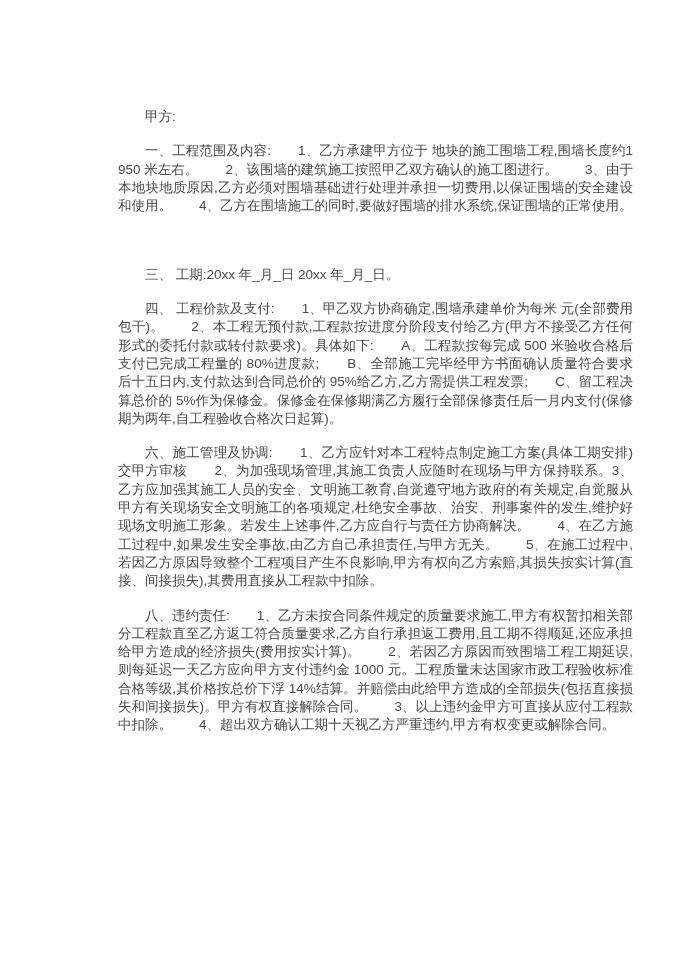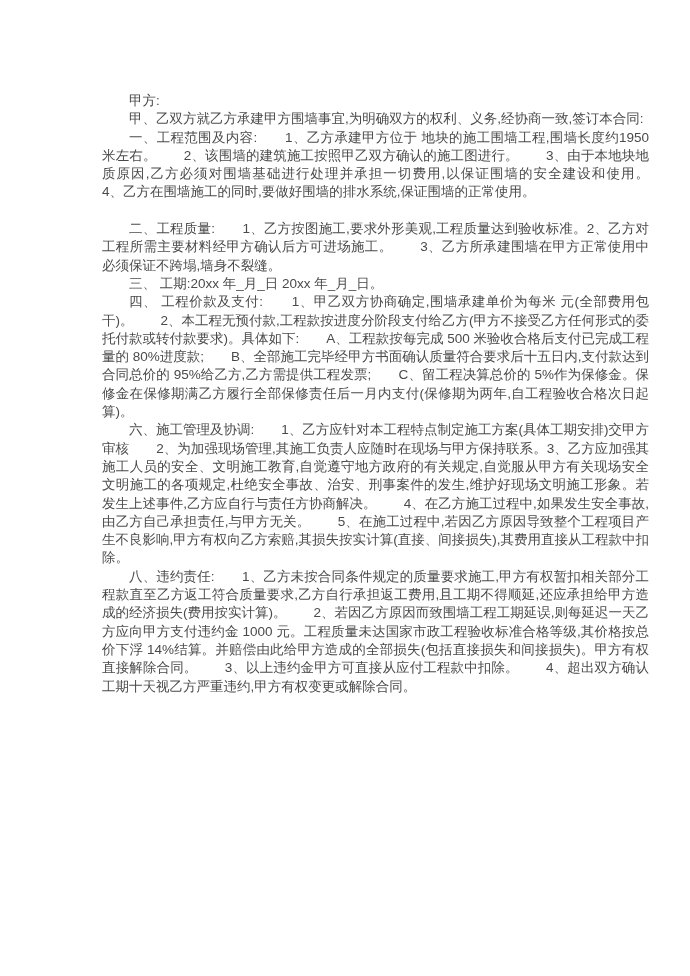--- a/index.html
+++ b/index.html
@@ -26,37 +26,35 @@
     position: absolute;
     left: 102px;
     top: 92px;
     width: 547px;
     color: #4a4a4a;
     font-size: 13.5px;
     line-height: 18.3px;
     text-align: justify;
   }
   .content p.para {
-    margin: 0;
+    margin: 16px;
     padding: 0;
     min-height: 18.3px;
     text-indent: 2em;
     white-space: pre-wrap;
     word-break: break-all;
   }
 </style>
 </head>
 <body style="background: rgb(255, 255, 255);">
 
 <div class="page">
   <div class="content" style="color: rgb(74, 74, 74);">
 
   <p class="para">甲方:</p>
-      <p class="para">甲、乙双方就乙方承建甲方围墙事宜,为明确双方的权利、义务,经协商一致,签订本合同:</p>
       <p class="para">一、工程范围及内容:　　1、乙方承建甲方位于 地块的施工围墙工程,围墙长度约1950 米左右。　　2、该围墙的建筑施工按照甲乙双方确认的施工图进行。　　3、由于本地块地质原因,乙方必须对围墙基础进行处理并承担一切费用,以保证围墙的安全建设和使用。　　4、乙方在围墙施工的同时,要做好围墙的排水系统,保证围墙的正常使用。</p>
       <p class="para"></p>
-      <p class="para">二、工程质量:　　1、乙方按图施工,要求外形美观,工程质量达到验收标准。2、乙方对工程所需主要材料经甲方确认后方可进场施工。　　3、乙方所承建围墙在甲方正常使用中必须保证不跨塌,墙身不裂缝。</p>
       <p class="para">三、 工期:20xx 年_月_日 20xx 年_月_日。</p>
       <p class="para">四、 工程价款及支付:　　1、甲乙双方协商确定,围墙承建单价为每米 元(全部费用包干)。　　2、本工程无预付款,工程款按进度分阶段支付给乙方(甲方不接受乙方任何形式的委托付款或转付款要求)。具体如下:　　A、工程款按每完成 500 米验收合格后支付已完成工程量的 80%进度款;　　B、全部施工完毕经甲方书面确认质量符合要求后十五日内,支付款达到合同总价的 95%给乙方,乙方需提供工程发票;　　C、留工程决算总价的 5%作为保修金。保修金在保修期满乙方履行全部保修责任后一月内支付(保修期为两年,自工程验收合格次日起算)。</p>
       <p class="para">六、施工管理及协调:　　1、乙方应针对本工程特点制定施工方案(具体工期安排)交甲方审核　　2、为加强现场管理,其施工负责人应随时在现场与甲方保持联系。3、乙方应加强其施工人员的安全、文明施工教育,自觉遵守地方政府的有关规定,自觉服从甲方有关现场安全文明施工的各项规定,杜绝安全事故、治安、刑事案件的发生,维护好现场文明施工形象。若发生上述事件,乙方应自行与责任方协商解决。　　4、在乙方施工过程中,如果发生安全事故,由乙方自己承担责任,与甲方无关。　　5、在施工过程中,若因乙方原因导致整个工程项目产生不良影响,甲方有权向乙方索赔,其损失按实计算(直接、间接损失),其费用直接从工程款中扣除。</p>
       <p class="para">八、违约责任:　　1、乙方未按合同条件规定的质量要求施工,甲方有权暂扣相关部分工程款直至乙方返工符合质量要求,乙方自行承担返工费用,且工期不得顺延,还应承担给甲方造成的经济损失(费用按实计算)。　　2、若因乙方原因而致围墙工程工期延误,则每延迟一天乙方应向甲方支付违约金 1000 元。工程质量未达国家市政工程验收标准合格等级,其价格按总价下浮 14%结算。并赔偿由此给甲方造成的全部损失(包括直接损失和间接损失)。甲方有权直接解除合同。　　3、以上违约金甲方可直接从应付工程款中扣除。　　4、超出双方确认工期十天视乙方严重违约,甲方有权变更或解除合同。</p>
     </div>
 </div>
 
 </body></html>

